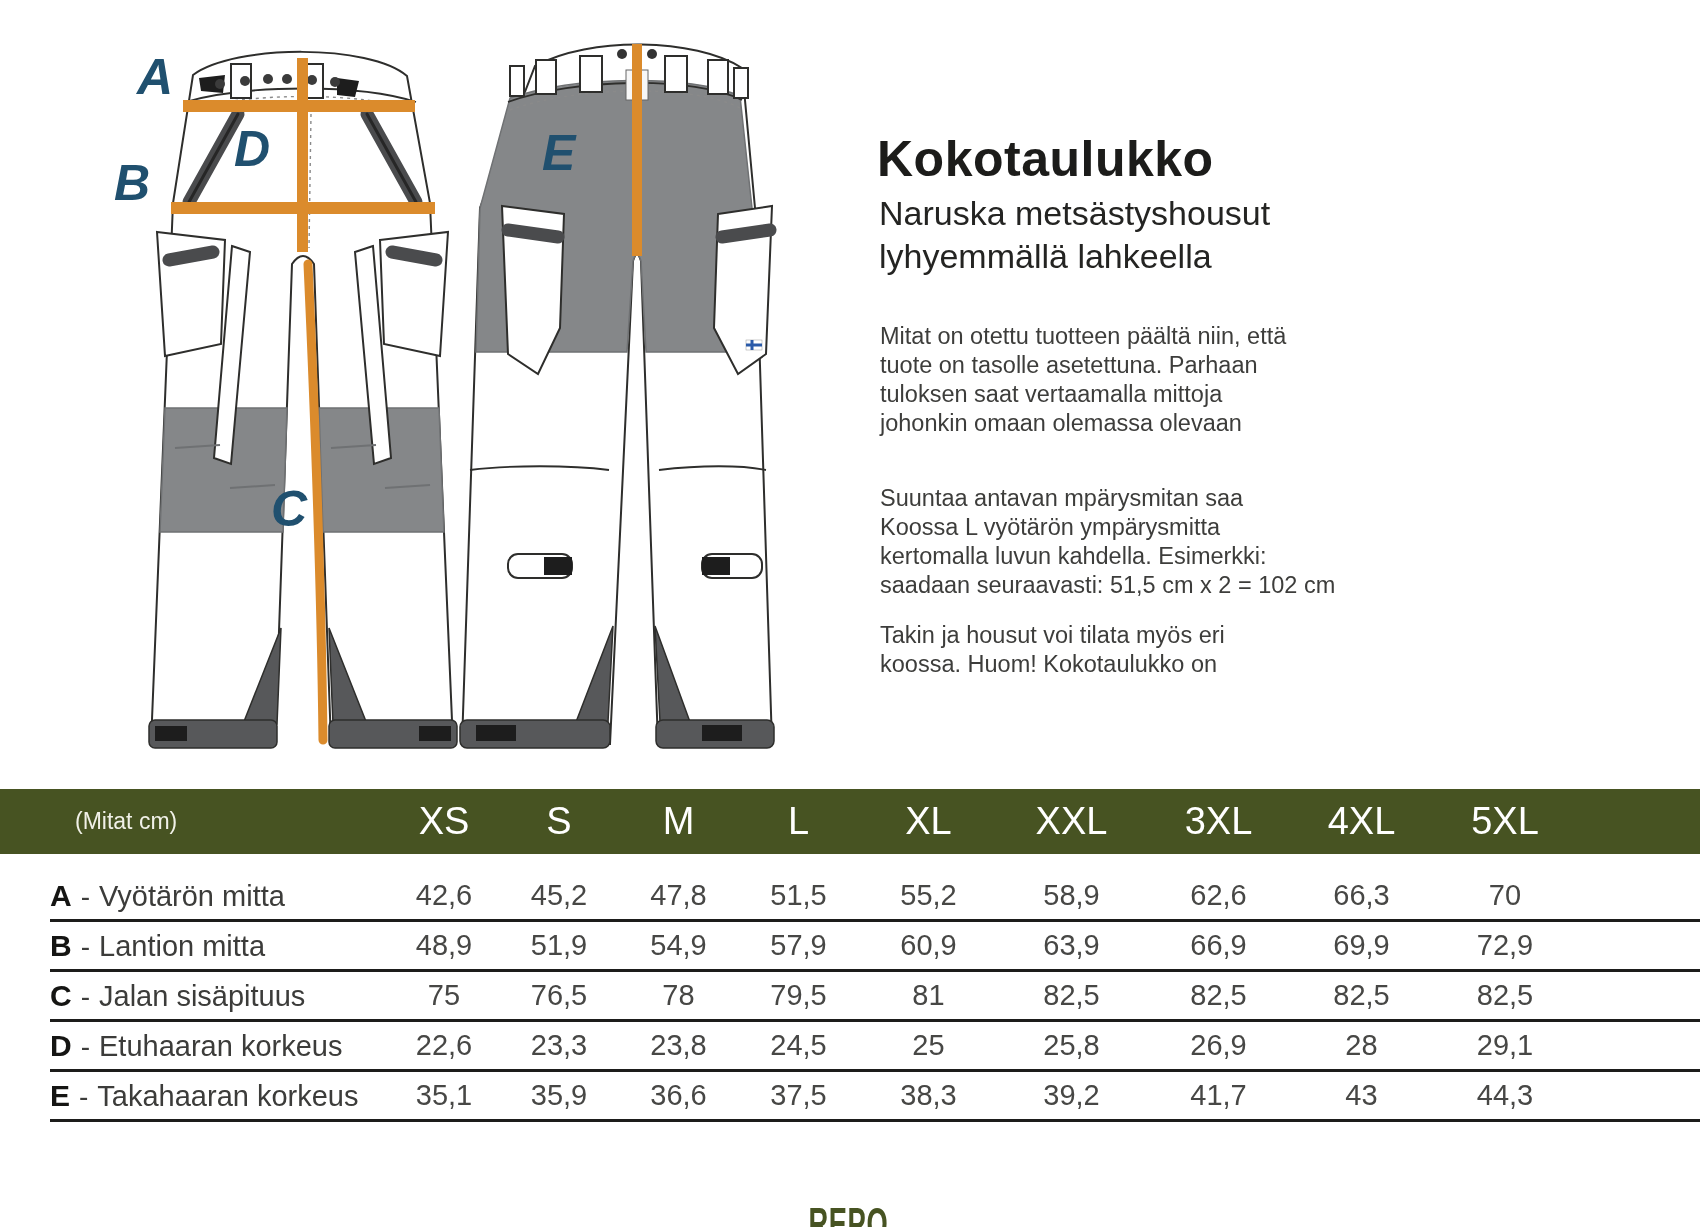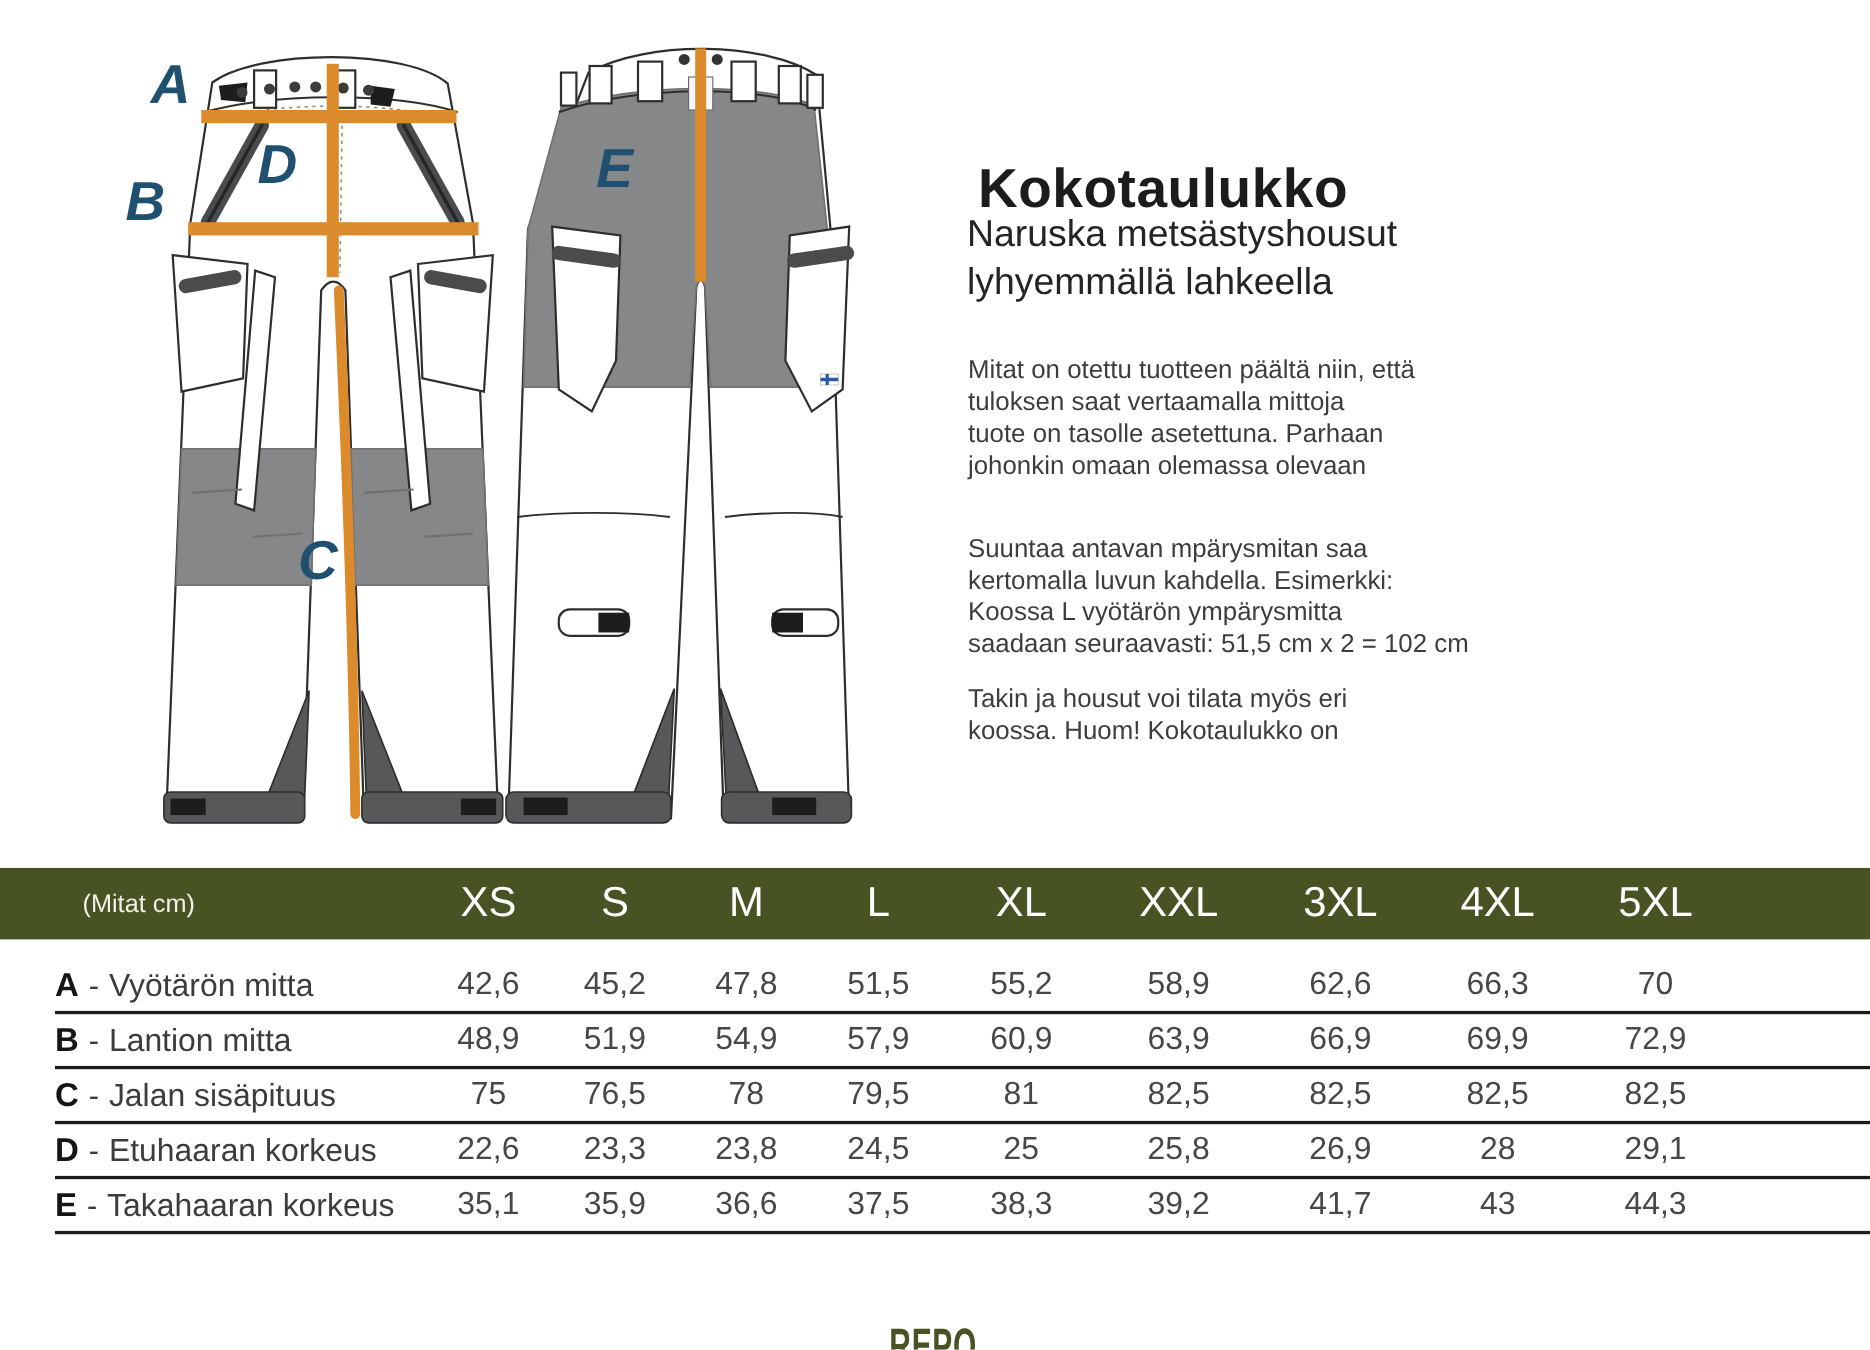--- a/index.html
+++ b/index.html
@@ -4,21 +4,21 @@
 <style>
   html,body{margin:0;padding:0;background:#ffffff;}
   .canvas{position:relative;width:1700px;height:1227px;background:#ffffff;overflow:hidden;
           font-family:"Liberation Sans",sans-serif;color:#1c1c1a;}
   .fig{position:absolute;top:18px;width:335px;height:735px;}
   .fig-front{left:135px;}
   .fig-back{left:450px;}
   .mlabel{position:absolute;font-style:italic;font-weight:900;font-size:50px;line-height:1;
           color:#20506f;letter-spacing:0;}
   .info{position:absolute;left:877px;top:0;width:600px;}
-  .title{position:absolute;top:132px;left:0;margin:12px;font-size:50px;line-height:1.1;
+  .title{position:absolute;top:132px;left:0;margin:0;font-size:50px;line-height:1.1;
          font-weight:900;letter-spacing:.5px;color:#1c1c1a;}
   .subtitle{position:absolute;top:192px;left:2px;font-size:34px;line-height:43px;color:#242422;}
   .para{position:absolute;left:3px;font-size:23.5px;line-height:29px;color:#3d3d3b;}
   .p1{top:322px;}
   .p2{top:484px;}
   .p3{top:606px;margin-top:15px;}
   .thead{position:absolute;top:789px;left:0;width:1700px;height:65px;background:#475322;
          display:grid;grid-template-columns:390px 108px 122px 117px 123px 137px 149px 145px 141px 146px;
          align-items:center;}
   .unit{padding-left:75px;font-size:23px;color:#f1f1e8;}
@@ -144,28 +144,28 @@
   <span class="mlabel" style="left:542px;top:128px">E</span>
 
   <div class="info">
     <h1 class="title">Kokotaulukko</h1>
     <div class="subtitle">
       <div>Naruska metsästyshousut</div>
       <div>lyhyemmällä lahkeella</div>
     </div>
     <div class="para p1">
       <div>Mitat on otettu tuotteen päältä niin, että</div>
+      <div>tuote on tasolle asetettuna. Parhaan</div>
       <div>tuloksen saat vertaamalla mittoja</div>
-      <div>tuote on tasolle asetettuna. Parhaan</div>
       <div>johonkin omaan olemassa olevaan</div>
     </div>
     <div class="para p2">
       <div>Suuntaa antavan mpärysmitan saa</div>
+      <div>Koossa L vyötärön ympärysmitta</div>
       <div>kertomalla luvun kahdella. Esimerkki:</div>
-      <div>Koossa L vyötärön ympärysmitta</div>
       <div>saadaan seuraavasti: 51,5 cm x 2 = 102 cm</div>
     </div>
     <div class="para p3">
       <div>Takin ja housut voi tilata myös eri</div>
       <div>koossa. Huom! Kokotaulukko on</div>
     </div>
   </div>
 
   <div class="thead">
     <div class="unit">(Mitat cm)</div>

